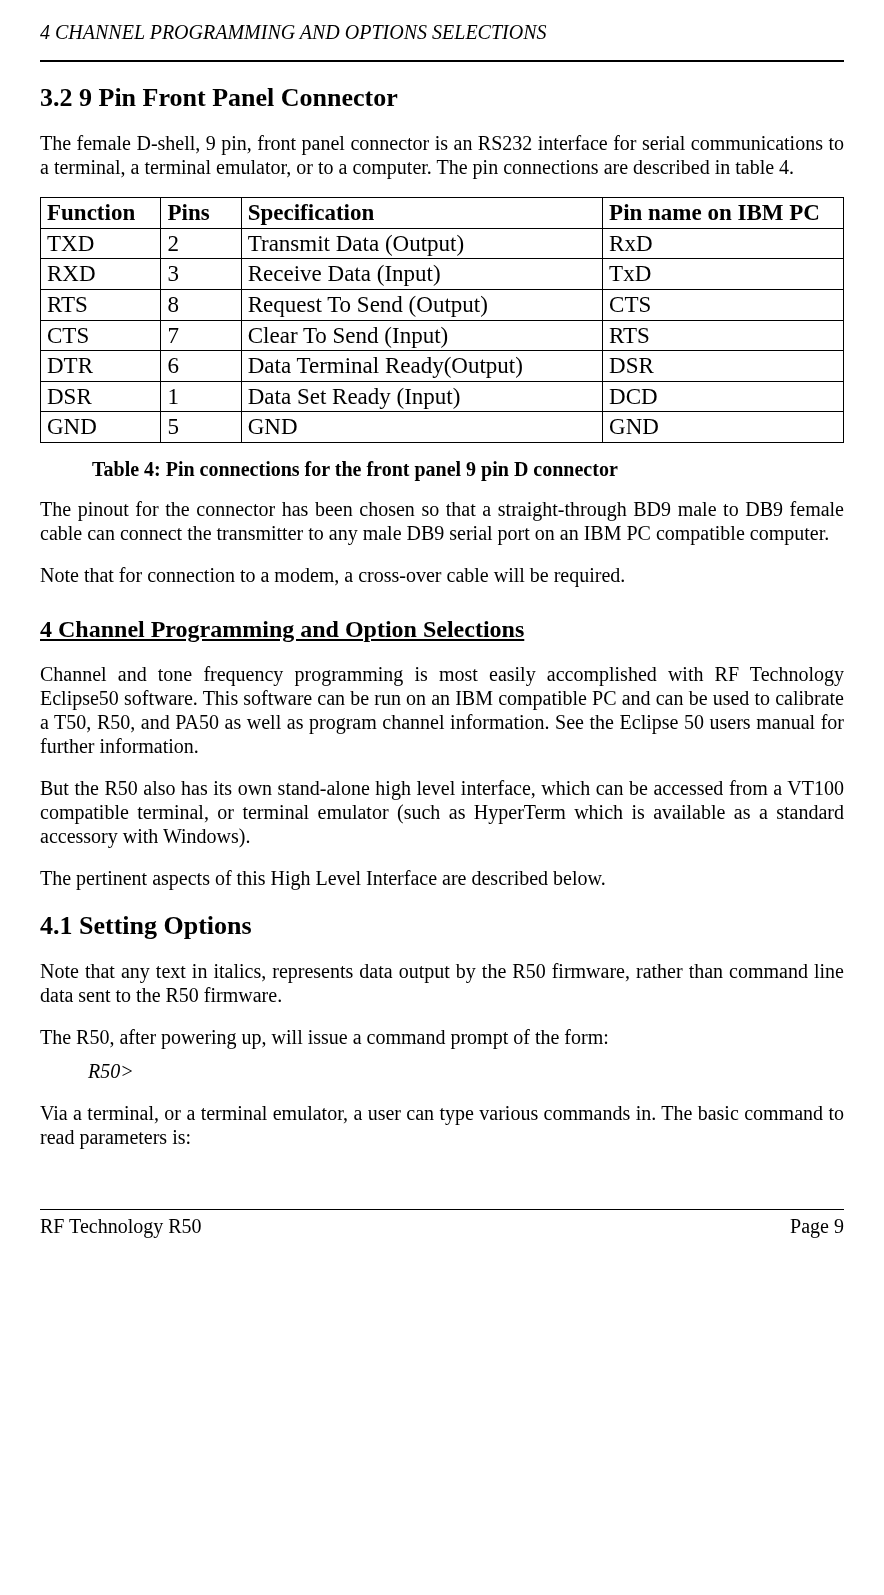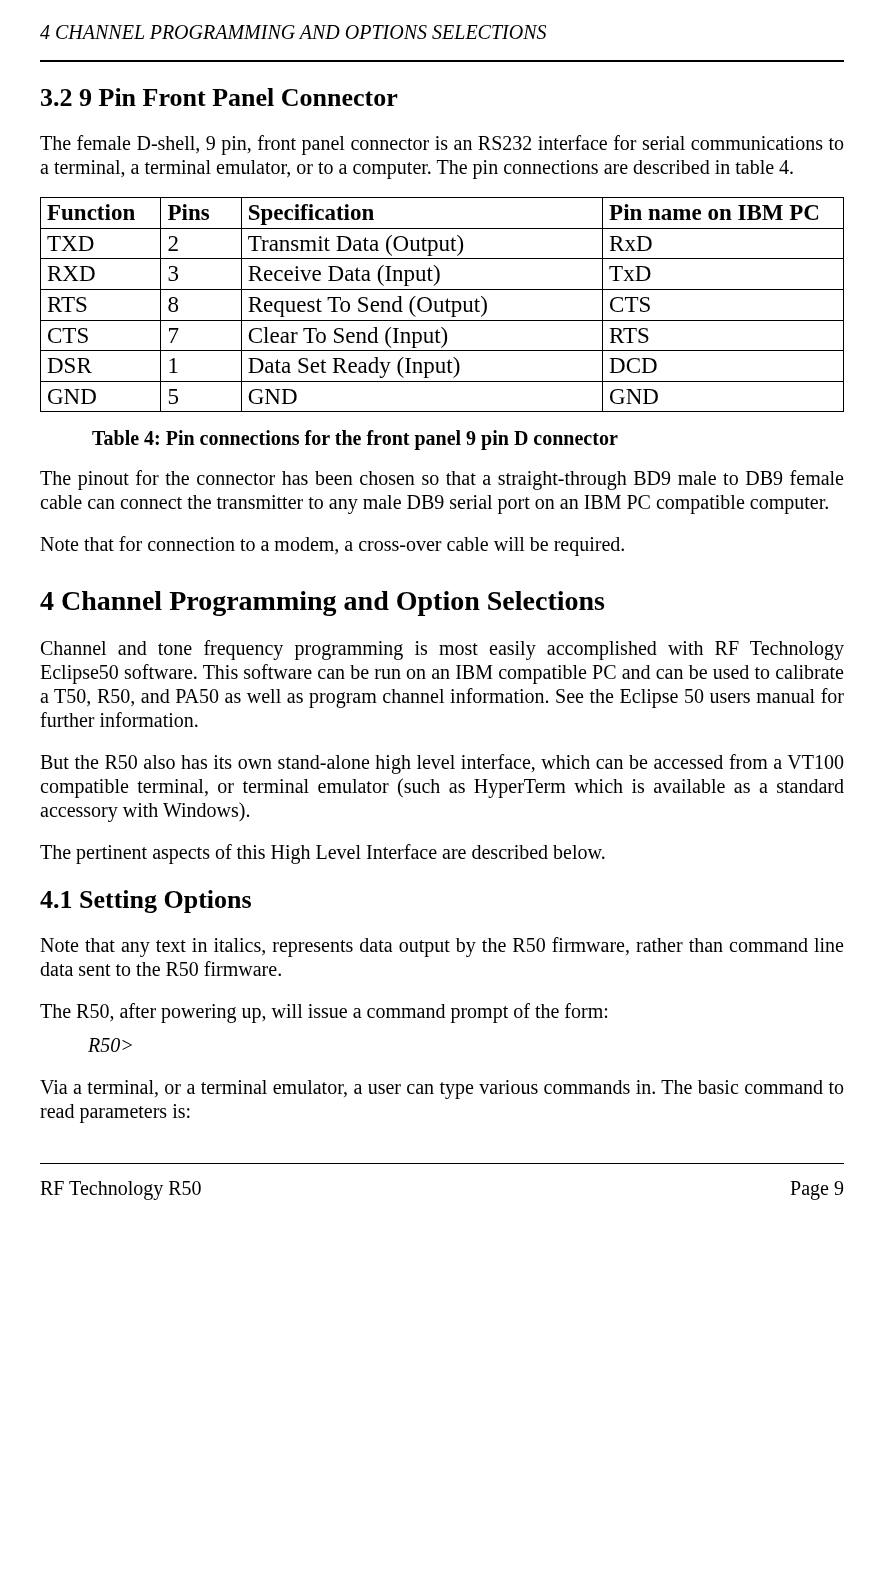--- a/index.html
+++ b/index.html
@@ -19,23 +19,24 @@
     border-bottom: 2px solid #000;
     padding-bottom: 16px;
     margin-bottom: 18px;
   }
   h2.section {
     font-size: 26px;
     font-weight: bold;
     margin: 20px 0 18px 0;
   }
   h1.section {
-    font-size: 28px;
+    font-size: 24px;
     font-weight: bold;
     margin: 28px 0 18px 0;
+    text-decoration: underline;
   }
   p {
     margin: 0 0 18px 0;
     text-align: justify;
   }
   p.tight { margin-bottom: 10px; }
   table {
     border-collapse: collapse;
     width: 100%;
     margin: 8px 0 14px 0;
@@ -58,22 +59,22 @@
     font-weight: bold;
     margin: 6px 0 16px 52px;
   }
   .prompt {
     font-style: italic;
     margin-left: 48px;
     margin-bottom: 18px;
   }
   .footer {
     border-top: 1px solid #000;
-    margin-top: 40px;
-    padding-top: 12px;
+    margin-top: 60px;
+    padding-top: 4px;
     font-size: 20px;
     display: flex;
     justify-content: space-between;
   }
 </style>
 </head>
 <body>
 
 <div class="running-head">4  CHANNEL PROGRAMMING AND OPTIONS SELECTIONS</div>
 
@@ -109,20 +110,26 @@
       <td>Request To Send (Output)</td>
       <td>CTS</td>
     </tr>
     <tr>
       <td>CTS</td>
       <td>7</td>
       <td>Clear To Send (Input)</td>
       <td>RTS</td>
     </tr>
     <tr>
+      <td>DTR</td>
+      <td>6</td>
+      <td>Data Terminal Ready(Output)</td>
+      <td>DSR</td>
+    </tr>
+    <tr>
       <td>DSR</td>
       <td>1</td>
       <td>Data Set Ready (Input)</td>
       <td>DCD</td>
     </tr>
     <tr>
       <td>GND</td>
       <td>5</td>
       <td>GND</td>
       <td>GND</td>

